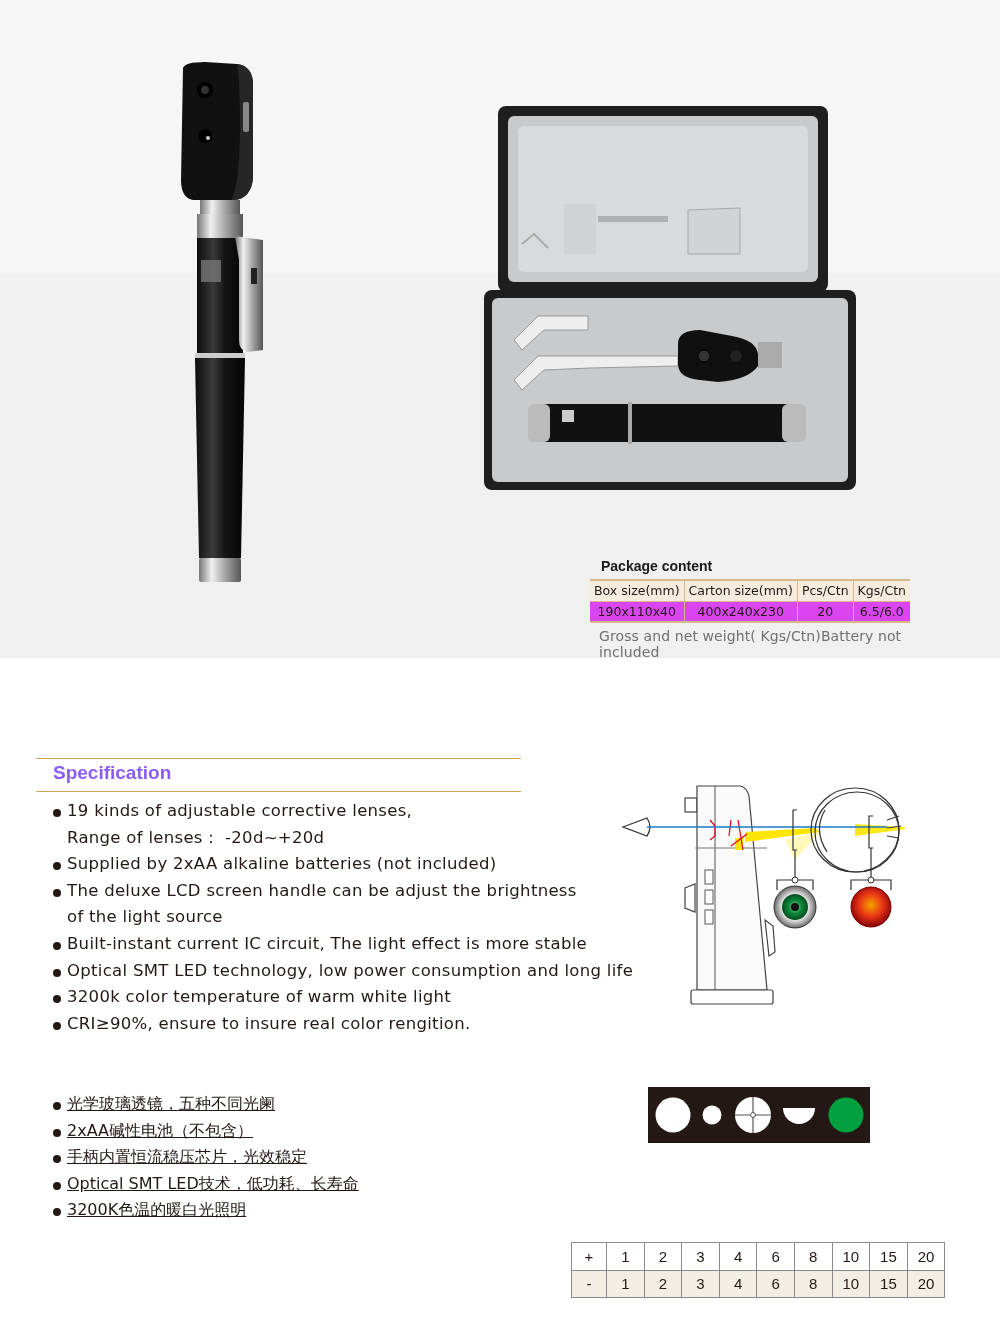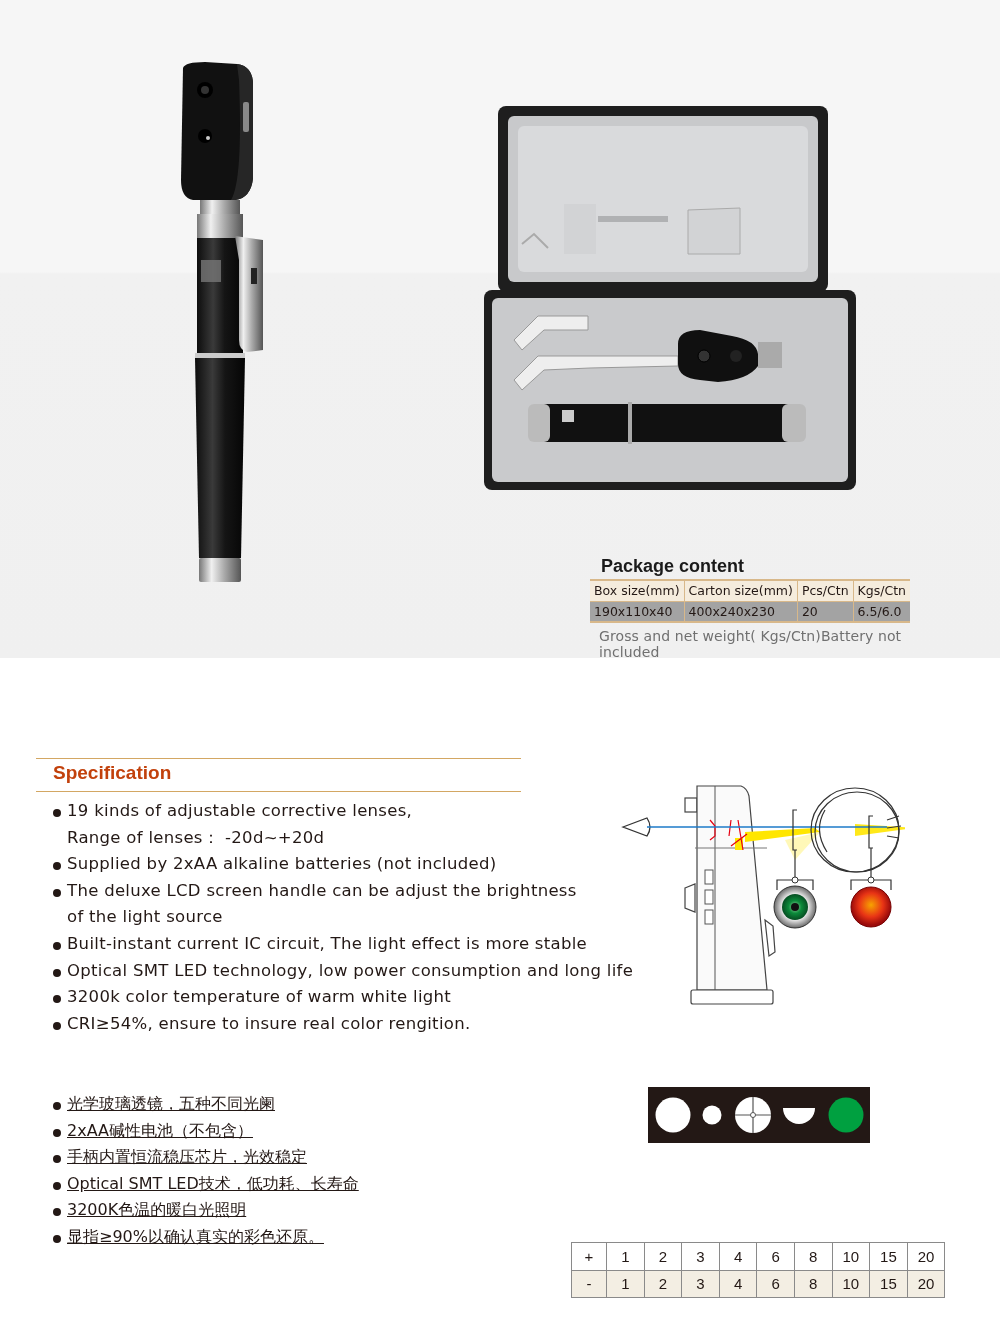--- a/index.html
+++ b/index.html
@@ -8,34 +8,34 @@
 
   .top-band { position: absolute; left: 0; top: 0; width: 1000px; height: 658px;
     background: linear-gradient(to bottom, #f6f6f6 0px, #f6f6f6 272px, #f1f1f1 274px, #f0f0f0 658px); }
 
   
   .scope { position: absolute; left: 175px; top: 60px; width: 100px; height: 530px; }
   .case { position: absolute; left: 478px; top: 104px; width: 382px; height: 392px; }
 
   
   .pkg { position: absolute; left: 590px; top: 554px; width: 360px; }
-  .pkg-title { font-family: "Liberation Sans", sans-serif; font-weight: bold; font-size: 18px; color: #1a1a1a; margin-left: 11px; height: 24px; line-height: 24px; }
+  .pkg-title { font-family: "Liberation Sans", sans-serif; font-weight: bold; font-size: 14px; color: #1a1a1a; margin-left: 11px; height: 24px; line-height: 24px; }
   .pkg-table { border-collapse: collapse; margin-top: 1px; font-family: "DejaVu Sans", sans-serif; font-size: 12.5px; color: #231815; }
-  .pkg-table td, .pkg-table th { border: 1px solid #d8b88a; text-align: left; font-weight: normal; height: 21px; padding: 0 4px; white-space: nowrap; }
+  .pkg-table td, .pkg-table th { border: 1px solid #d8b88a; text-align: center; font-weight: normal; height: 21px; padding: 0 4px; white-space: nowrap; }
   .pkg-table tr:first-child td, .pkg-table tr:first-child th { border-top: 2px solid #d8b88a; }
   .pkg-table tr:last-child td { border-bottom: 2px solid #d8b88a; }
   .pkg-table th { background: #f5ecdd; }
-  .pkg-table td { background: #a3a3a3; }
+  .pkg-table td { background: #d946ef; }
   .pkg-table th:first-child, .pkg-table td:first-child { border-left: none; }
   .pkg-table th:last-child, .pkg-table td:last-child { border-right: none; }
   .pkg-note { font-family: "DejaVu Sans", sans-serif; font-size: 14px; color: #707070; margin-left: 9px; margin-top: 5px; letter-spacing: 0.1px; }
 
   
   .spec-rule { position: absolute; left: 36px; width: 485px; height: 1px; background: #d3a763; }
-  .spec-title { position: absolute; left: 53px; top: 762px; font-weight: bold; font-size: 19px; color: #c2410c; }
+  .spec-title { position: absolute; left: 53px; top: 762px; font-weight: bold; font-size: 19px; color: #8b5cf6; }
   .spec-list { position: absolute; left: 53px; top: 798px; list-style: none; font-family: "DejaVu Sans", sans-serif; font-size: 16.5px; color: #231815; letter-spacing: 0.3px; }
   .spec-list li { height: 26.6px; line-height: 26.6px; white-space: nowrap; position: relative; padding-left: 14px; }
   .spec-list li .bullet { position: absolute; left: 0; top: 11px; width: 8px; height: 8px; border-radius: 50%; background: #231815; }
   .spec-list li.cont { padding-left: 14px; }
 
   .cn-list { position: absolute; left: 53px; top: 1091px; list-style: none; font-family: "DejaVu Sans", sans-serif; font-size: 16px; color: #231815; text-decoration: underline; }
   .cn-list li { height: 26.6px; line-height: 26.6px; white-space: nowrap; position: relative; padding-left: 14px; }
   .cn-list li .bullet { position: absolute; left: 0; top: 11px; width: 8px; height: 8px; border-radius: 50%; background: #231815; }
 
   
@@ -147,30 +147,29 @@
 
 <ul class="spec-list">
   <li><span class="bullet"></span><span>19 kinds of adjustable corrective lenses,</span></li>
   <li class="cont"><span>Range of lenses： -20d~+20d</span></li>
   <li><span class="bullet"></span><span>Supplied by 2xAA alkaline batteries (not included)</span></li>
   <li><span class="bullet"></span><span>The deluxe LCD screen handle can be adjust the brightness</span></li>
   <li class="cont"><span>of the light source</span></li>
   <li><span class="bullet"></span><span>Built-instant current IC circuit, The light effect is more stable</span></li>
   <li><span class="bullet"></span><span>Optical SMT LED technology, low power consumption and long life</span></li>
   <li><span class="bullet"></span><span>3200k color temperature of warm white light</span></li>
-  <li><span class="bullet"></span><span>CRI≥54%, ensure to insure real color rengition.</span></li>
+  <li><span class="bullet"></span><span>CRI≥90%, ensure to insure real color rengition.</span></li>
 </ul>
 
 <ul class="cn-list">
   <li><span class="bullet"></span><span>光学玻璃透镜，五种不同光阑</span></li>
   <li><span class="bullet"></span><span>2xAA碱性电池（不包含）</span></li>
   <li><span class="bullet"></span><span>手柄内置恒流稳压芯片，光效稳定</span></li>
   <li><span class="bullet"></span><span>Optical SMT LED技术，低功耗、长寿命</span></li>
   <li><span class="bullet"></span><span>3200K色温的暖白光照明</span></li>
-  <li><span class="bullet"></span><span>显指≥90%以确认真实的彩色还原。</span></li>
 </ul>
 
 <svg class="optic-diagram" viewBox="0 0 290 230">
 
   <path d="M8 47 L32 38 Q38 47 32 56 Z" fill="#fff" stroke="#333" stroke-width="1.3"></path>
 
   <g fill="#fff" stroke="#444" stroke-width="1.2">
     <rect x="70" y="18" width="12" height="14"></rect>
     <path d="M82 6 L126 6 Q132 8 134 16 L152 210 L82 210 Z" fill="#fafafa"></path>
     <rect x="76" y="210" width="82" height="14" rx="2"></rect>

